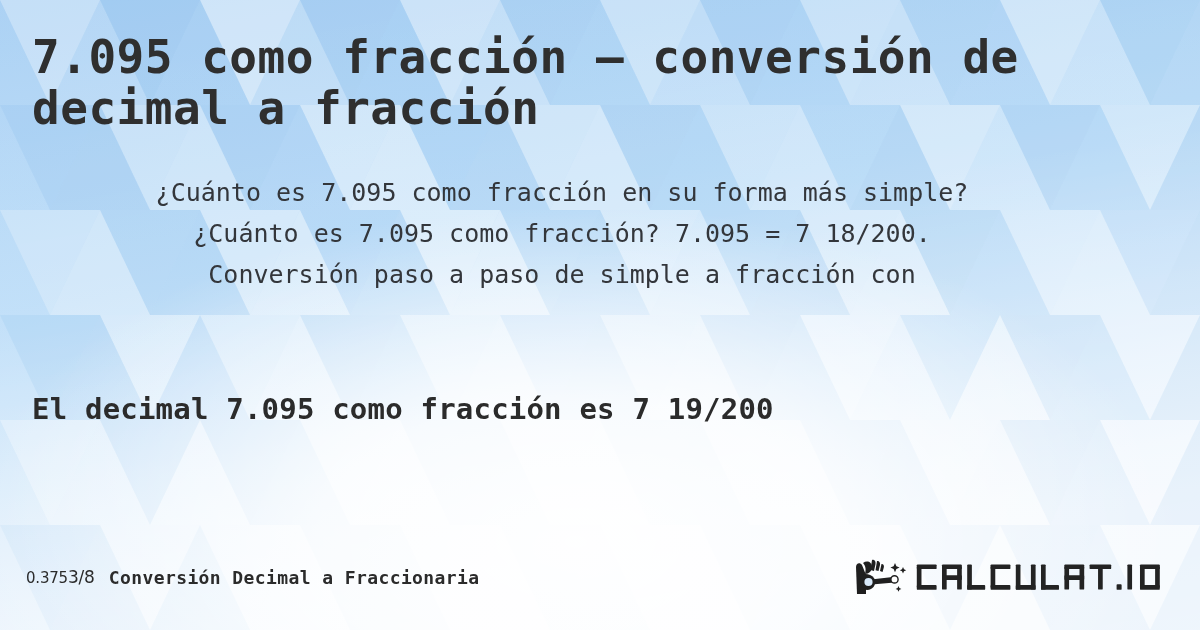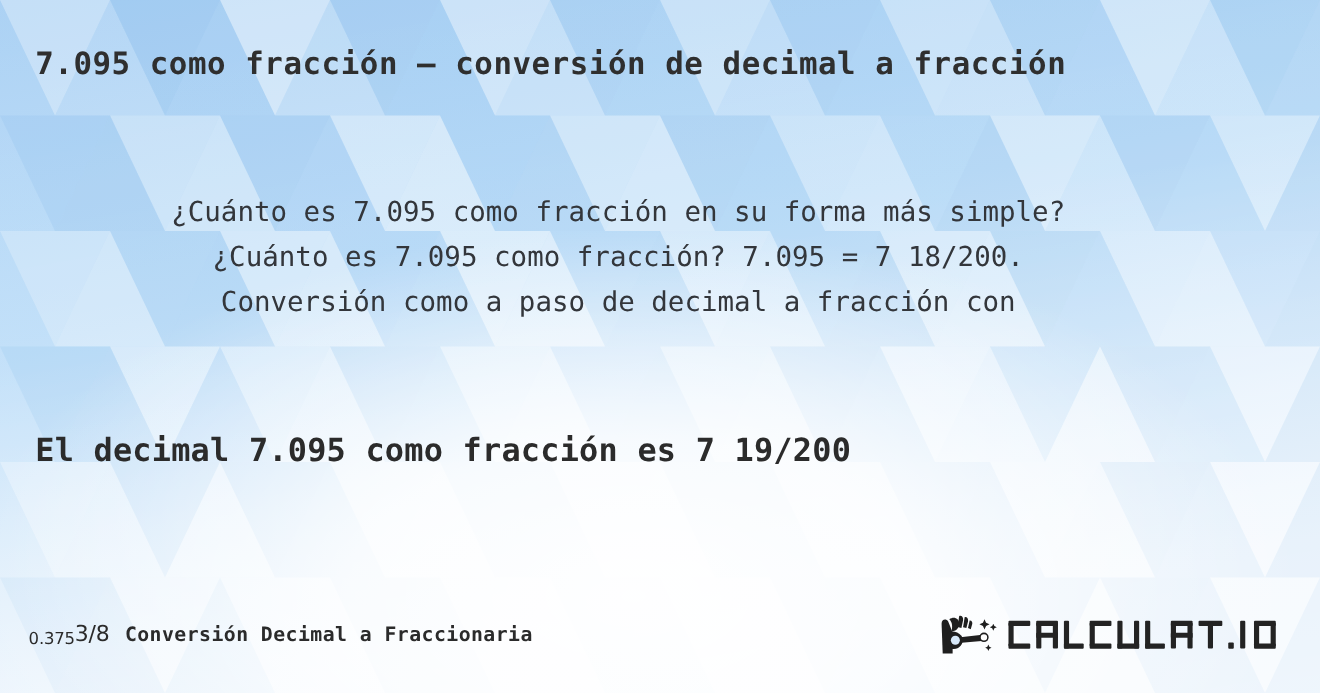--- a/index.html
+++ b/index.html
@@ -48,21 +48,21 @@
     z-index: 3;
   }
 
   #page-title {
     position: absolute;
     left: 32px;
     top: 32px;
     width: 1080px;
     margin: 0;
     font-family: "DejaVu Sans Mono", "Liberation Mono", monospace;
-    font-size: 28px;
+    font-size: 46px;
     font-weight: bold;
     line-height: 51px;
     letter-spacing: 0.5px;
     color: #2f2f2f;
   }
 
   #description {
     position: absolute;
     left: 32px;
     top: 172px;
@@ -120,21 +120,21 @@
     justify-content: center;
     font-family: "DejaVu Sans", "Liberation Sans", sans-serif;
     color: #2b2b2b;
     line-height: 1.08;
   }
   #fraction-logo .frac-decimal {
     font-size: 15px;
     letter-spacing: -0.2px;
   }
   #fraction-logo .frac-fraction {
-    font-size: 20px;
+    font-size: 17px;
     letter-spacing: -0.2px;
   }
 
   #site-name {
     font-family: "DejaVu Sans Mono", "Liberation Mono", monospace;
     font-size: 18px;
     font-weight: bold;
     letter-spacing: 0.4px;
     color: #2b2b2b;
     white-space: pre;
@@ -329,21 +329,21 @@
 
   <div id="bg-wash"></div>
 
   <div id="content">
 
     <h1 id="page-title">7.095 como fracción – conversión de decimal a fracción</h1>
 
     <div id="description">
       <span class="desc-line">¿Cuánto es 7.095 como fracción en su forma más simple?</span>
       <span class="desc-line">¿Cuánto es 7.095 como fracción? 7.095 = 7 18/200.</span>
-      <span class="desc-line">Conversión como a paso de decimal a fracción con</span>
+      <span class="desc-line">Conversión paso a paso de simple a fracción con</span>
     </div>
 
     <div id="result-line">El decimal 7.095 como fracción es 7 19/200</div>
   </div>
 
   <div id="footer">
 
     <div id="brand-left">
       <div id="fraction-logo">
         <span class="frac-decimal">0.375</span>

